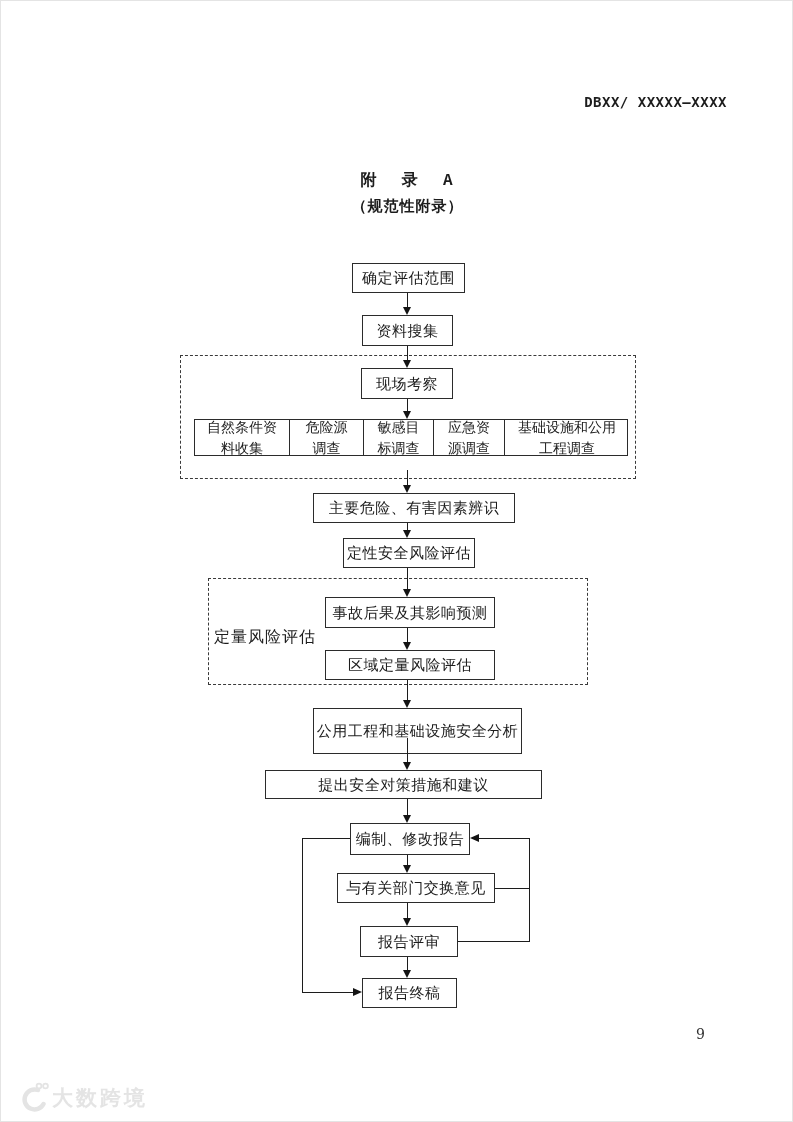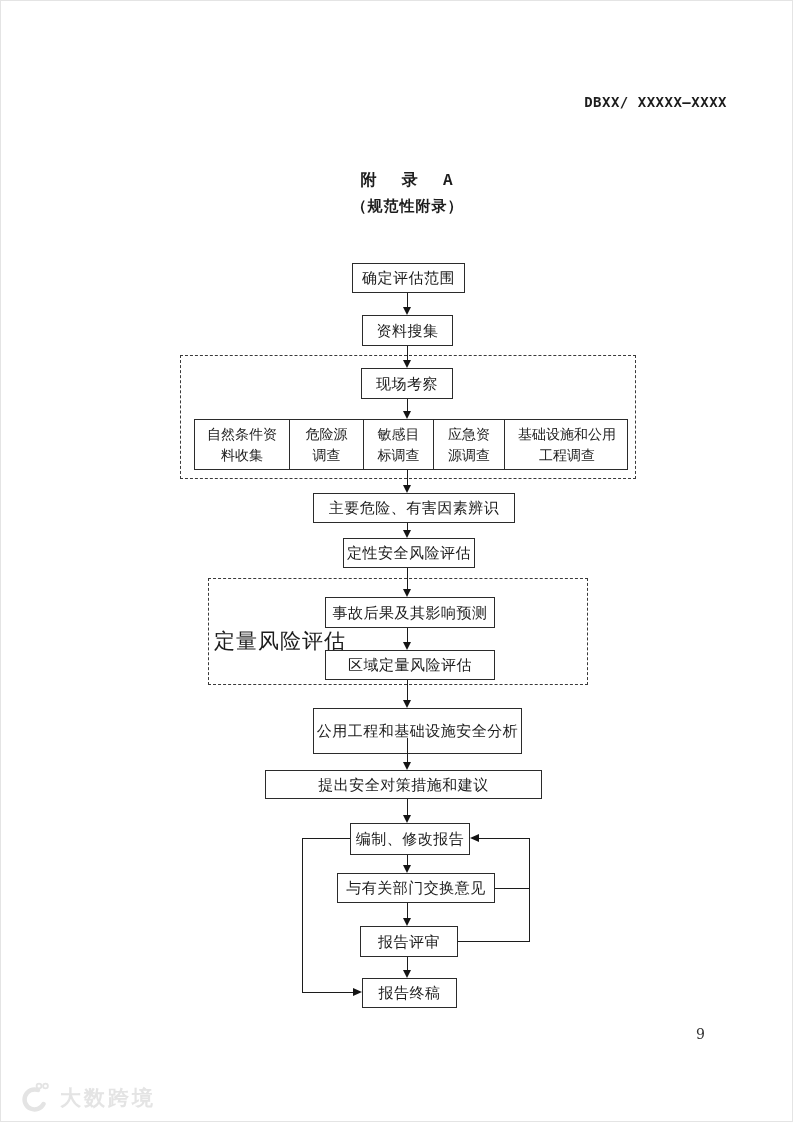--- a/index.html
+++ b/index.html
@@ -26,23 +26,23 @@
   .title-main { margin-top: 5px; font-size: 17px; font-weight: bold; letter-spacing: 1px; }
 
   .box {
     position: absolute; background: #fff;
     border: 1px solid #2b2b2b;
     display: flex; align-items: center; justify-content: center;
     text-align: center; font-size: 15px; letter-spacing: 0.5px;
     white-space: pre-line; line-height: 20px;
   }
   .dashed { position: absolute; border: 1px dashed #3a3a3a; background: transparent; }
-  .group-label { position: absolute; font-size: 21px; letter-spacing: 1px; }
+  .group-label { position: absolute; font-size: 16px; letter-spacing: 1px; }
 
-  .srow { position: absolute; left: 194px; top: 419px; width: 434px; height: 51px;
+  .srow { position: absolute; left: 194px; top: 419px; width: 434px; height: 37px;
           display: flex; border: 1px solid #2b2b2b; background: #fff; }
   .scell { display: flex; align-items: center; justify-content: center;
            text-align: center; font-size: 14px; line-height: 21px;
            white-space: pre-line; border-right: 1px solid #2b2b2b; }
   .scell:last-child { border-right: none; }
 
   .conn { position: absolute; width: 9px; }
   .conn .stem { position: absolute; left: 4px; top: 0; bottom: 6px; width: 1px; background: #1c1c1c; }
   .conn .head { position: absolute; left: 0; bottom: 0; width: 0; height: 0;
                 border-left: 4.5px solid transparent; border-right: 4.5px solid transparent;
@@ -52,21 +52,21 @@
   .head-left  { position: absolute; width: 0; height: 0;
                 border-top: 4.5px solid transparent; border-bottom: 4.5px solid transparent;
                 border-right: 9px solid #141414; }
   .head-right { position: absolute; width: 0; height: 0;
                 border-top: 4.5px solid transparent; border-bottom: 4.5px solid transparent;
                 border-left: 9px solid #141414; }
 
   .page-number { position: absolute; left: 696px; top: 1026px; font-size: 14px; color: #333; }
 
   .watermark { position: absolute; left: 14px; top: 1080px; display: flex;
-               align-items: center; gap: 10px; color: #e4e4e4; }
+               align-items: center; gap: 2px; color: #e4e4e4; }
   .watermark-text { font-family: "DejaVu Sans", "Liberation Sans", sans-serif;
                     font-weight: bold; font-size: 21px; letter-spacing: 3px; color: #e4e4e4; }
 </style>
 </head>
 <body>
 
 <div class="page">
 
   <div class="header-code">DBXX/ XXXXX—XXXX</div>
 

